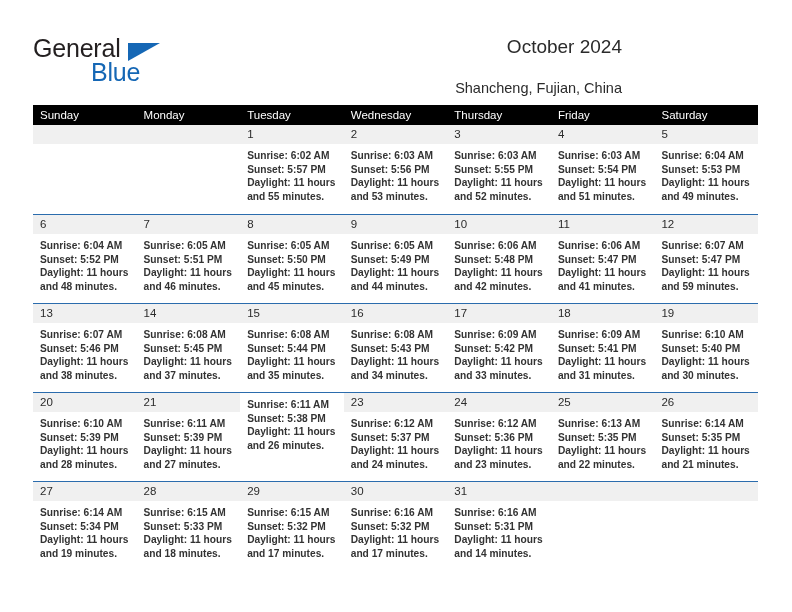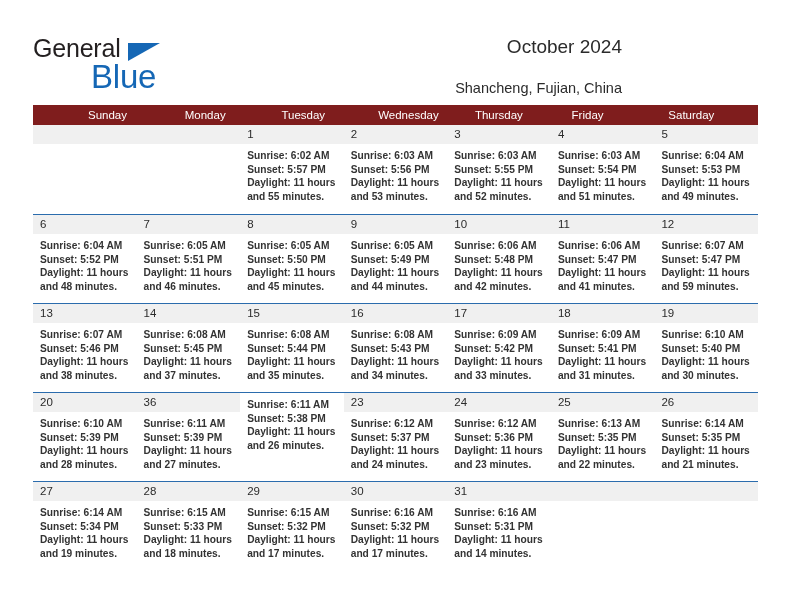--- a/index.html
+++ b/index.html
@@ -53,21 +53,21 @@
     top: 9px;
     width: 0;
     height: 0;
     border-left: 32px solid #1567b5;
     border-bottom: 18px solid transparent;
   }
   .logo-blue {
     position: absolute;
     left: 58px;
     top: 24px;
-    font-size: 33px;
+    font-size: 25px;
     letter-spacing: -0.2px;
     color: #1567b5;
     font-family: "Liberation Sans", sans-serif;
   }
 
   .title-wrap {
     position: absolute;
     right: 0;
     top: 0;
     text-align: right;
@@ -89,23 +89,22 @@
   
   .calendar {
     position: absolute;
     left: 33px;
     top: 105px;
     width: 725px;
   }
 
   .dow-row {
     display: flex;
-    background: #7f1d1d;
+    background: #000000;
     height: 20px;
-    padding-left: 48px;
   }
   .dow-cell {
     flex: 1 1 0;
     color: #ffffff;
     font-size: 11.5px;
     line-height: 20px;
     padding-left: 7px;
     box-sizing: border-box;
     white-space: nowrap;
     overflow: hidden;
@@ -414,21 +413,21 @@
             </div>
             <div class="day-body">
               <div class="day-line">Sunrise: 6:10 AM</div>
               <div class="day-line">Sunset: 5:39 PM</div>
               <div class="day-line">Daylight: 11 hours</div>
               <div class="day-line">and 28 minutes.</div>
             </div>
           </div>
           <div class="day-cell">
             <div class="day-num-band">
-              <span class="day-num">36</span>
+              <span class="day-num">21</span>
             </div>
             <div class="day-body">
               <div class="day-line">Sunrise: 6:11 AM</div>
               <div class="day-line">Sunset: 5:39 PM</div>
               <div class="day-line">Daylight: 11 hours</div>
               <div class="day-line">and 27 minutes.</div>
             </div>
           </div>
           <div class="day-cell">
             <div class="day-body">

